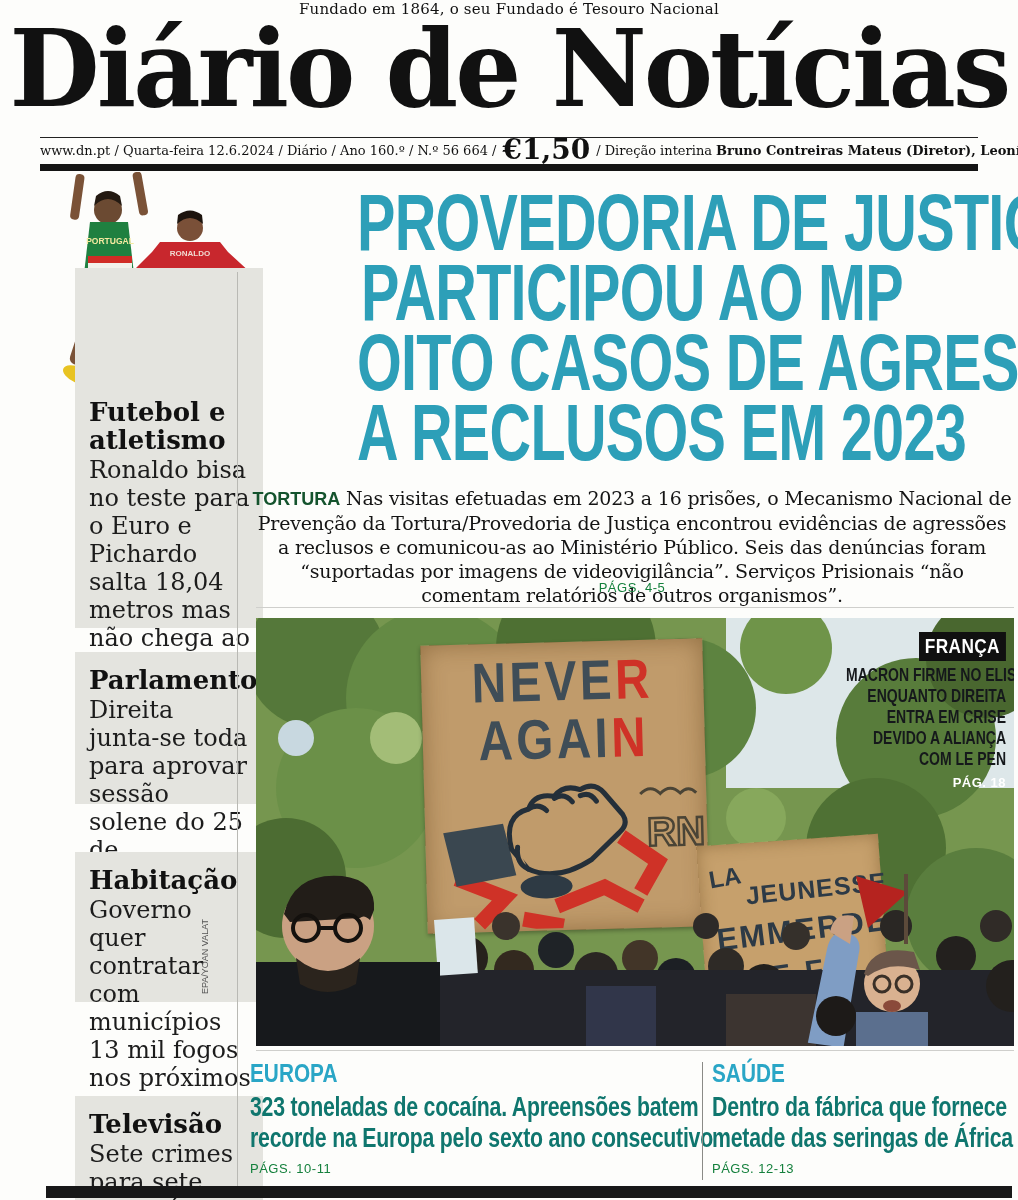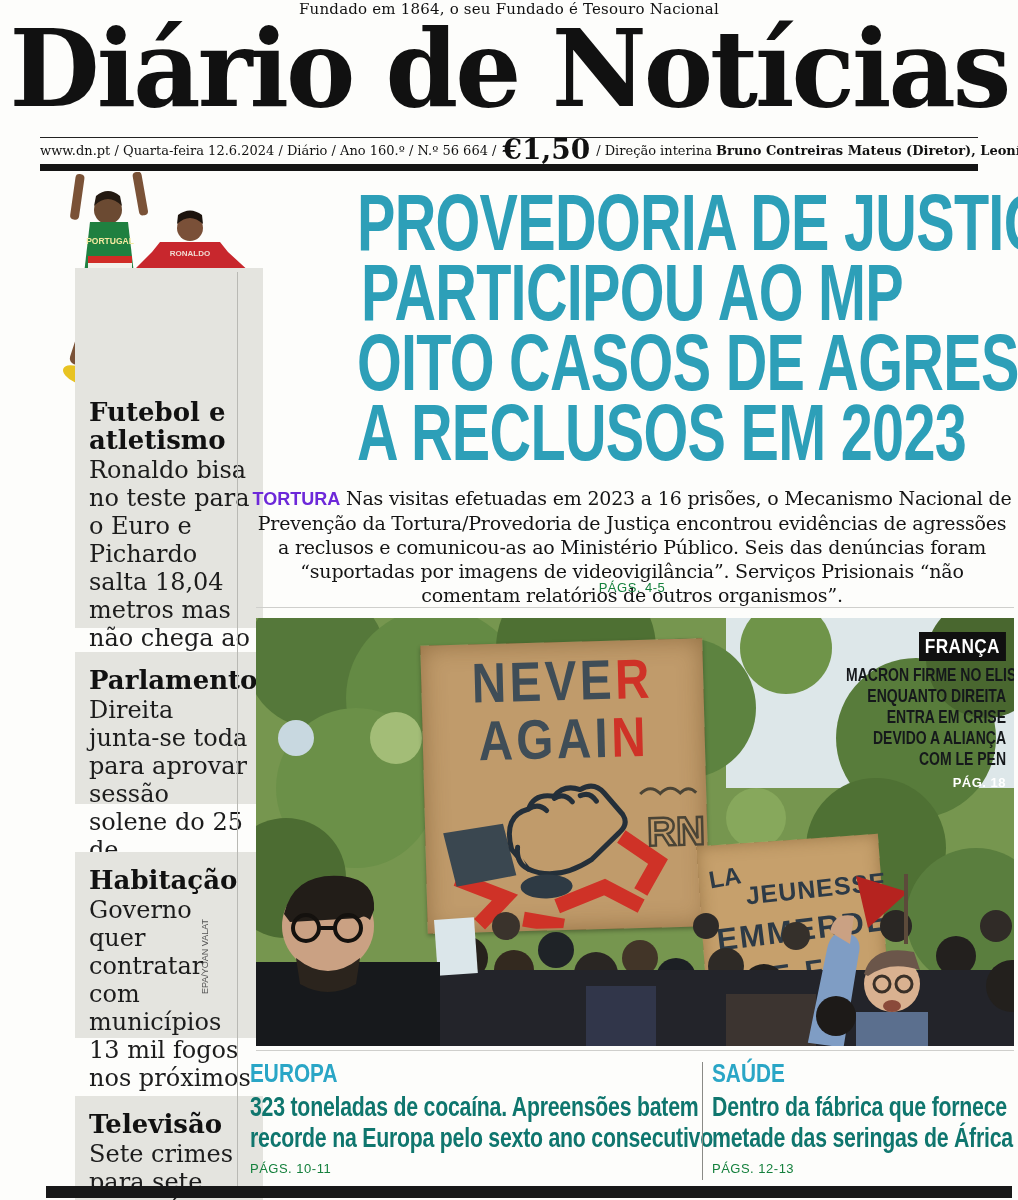--- a/index.html
+++ b/index.html
@@ -23,21 +23,21 @@
   .pages{font-family:"Liberation Sans",sans-serif;font-weight:normal;font-size:13px;
          color:#15803d;letter-spacing:.5px;margin-top:8px;}
   .v-rule{left:237px;top:272px;width:1px;height:914px;background:#b9b9b4;}
   
   .headline{top:188px;left:250px;width:764px;text-align:center;color:#2d9fb8;
             font-family:"Liberation Sans",sans-serif;font-weight:bold;}
   .headline span{display:block;font-size:80px;line-height:70px;transform:scaleX(.72);
                  transform-origin:center;white-space:nowrap;letter-spacing:-1px;}
   .lead{top:486px;left:250px;width:764px;text-align:center;font-size:19px;line-height:24px;
         letter-spacing:-.2px;color:#141414;}
-  .lead .kicker{color:#6d28d9;font-family:"Liberation Sans",sans-serif;font-weight:bold;
+  .lead .kicker{color:#14532d;font-family:"Liberation Sans",sans-serif;font-weight:bold;
                 font-size:18px;letter-spacing:0;}
   .lead-pages{top:580px;left:250px;width:764px;text-align:center;}
   .lead-pages .pages{margin-top:0;}
   .rule-lead{top:607px;left:256px;width:758px;height:1px;background:#cfcfcc;}
   
   .photo{top:618px;left:256px;width:758px;height:428px;overflow:hidden;background:#6f8f4c;}
   .photo svg{position:absolute;left:0;top:0;}
   .credit{top:952px;left:240px;width:12px;height:92px;font-family:"Liberation Sans",sans-serif;
           font-size:9px;color:#555;transform:rotate(-90deg) translate(-42px,-40px);
           transform-origin:top left;white-space:nowrap;}
@@ -129,21 +129,21 @@
   <div class="abs sb-box" style="top:268px;height:360px;padding-top:130px;">
     <div class="sb-title">Futebol e atletismo</div>
     <div class="sb-body">Ronaldo bisa no teste para o Euro e Pichardo salta 18,04 metros mas não chega ao ouro</div>
     <div class="pages">PÁGS. 22-23</div>
   </div>
   <div class="abs sb-box" style="top:652px;height:152px;">
     <div class="sb-title">Parlamento</div>
     <div class="sb-body">Direita junta-se toda para aprovar sessão solene do 25 de Novembro</div>
     <div class="pages">PÁG. 6</div>
   </div>
-  <div class="abs sb-box" style="top:852px;height:186px;">
+  <div class="abs sb-box" style="top:852px;height:150px;">
     <div class="sb-title">Habitação</div>
     <div class="sb-body">Governo quer contratar com municípios 13 mil fogos nos próximos dias</div>
     <div class="pages">PÁG. 16</div>
   </div>
   <div class="abs sb-box" style="top:1096px;height:153px;">
     <div class="sb-title">Televisão</div>
     <div class="sb-body">Sete crimes para sete boas séries</div>
     <div class="pages">PÁGS. 24-25</div>
   </div>
   <div class="abs v-rule"></div>

